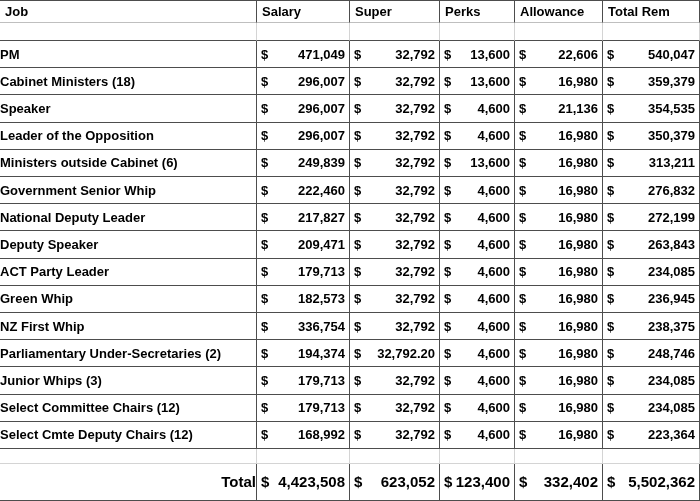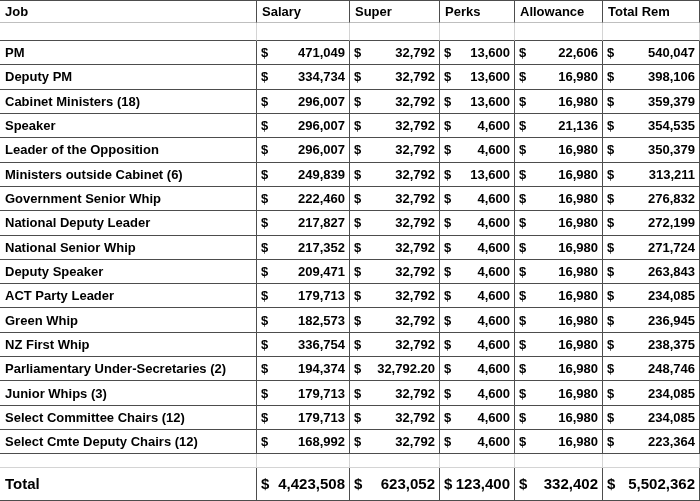--- a/index.html
+++ b/index.html
@@ -34,21 +34,20 @@
   th, td {
     font-size: 13px;
     font-weight: 700;
     vertical-align: middle;
     white-space: nowrap;
     overflow: hidden;
     padding: 0;
   }
   .job-cell {
     text-align: left;
-    padding-left: 5px;
   }
   .num-cell {
     text-align: right;
     padding-right: 4px;
   }
   .num-cell .cur {
     float: left;
     padding-left: 4px;
   }
   .num-cell .val { display: inline; }
@@ -78,20 +77,21 @@
   tr.spacer-row td {
     border-right: 1px solid #d4d4d4;
     border-bottom: 1px solid #d4d4d4;
   }
   
   tr.total-row { height: 30px; }
   tr.total-row td {
     font-size: 15px;
     border-right: 1px solid #4d4d4d;
     border-bottom: 1px solid #4d4d4d;
+    text-align: right;
   }
 </style>
 </head>
 <body>
 
 <div class="sheet">
   <table class="grid">
     <colgroup>
       <col class="c-job">
         <col class="c-salary">
@@ -121,28 +121,20 @@
     <tbody id="data-rows">
         <tr class="data-row">
           <td class="job-cell">PM</td>
           <td class="num-cell"><span class="cur">$</span><span class="val">471,049</span></td>
           <td class="num-cell"><span class="cur">$</span><span class="val">32,792</span></td>
           <td class="num-cell"><span class="cur">$</span><span class="val">13,600</span></td>
           <td class="num-cell"><span class="cur">$</span><span class="val">22,606</span></td>
           <td class="num-cell"><span class="cur">$</span><span class="val">540,047</span></td>
         </tr>
         <tr class="data-row">
-          <td class="job-cell">Deputy PM</td>
-          <td class="num-cell"><span class="cur">$</span><span class="val">334,734</span></td>
-          <td class="num-cell"><span class="cur">$</span><span class="val">32,792</span></td>
-          <td class="num-cell"><span class="cur">$</span><span class="val">13,600</span></td>
-          <td class="num-cell"><span class="cur">$</span><span class="val">16,980</span></td>
-          <td class="num-cell"><span class="cur">$</span><span class="val">398,106</span></td>
-        </tr>
-        <tr class="data-row">
           <td class="job-cell">Cabinet Ministers (18)</td>
           <td class="num-cell"><span class="cur">$</span><span class="val">296,007</span></td>
           <td class="num-cell"><span class="cur">$</span><span class="val">32,792</span></td>
           <td class="num-cell"><span class="cur">$</span><span class="val">13,600</span></td>
           <td class="num-cell"><span class="cur">$</span><span class="val">16,980</span></td>
           <td class="num-cell"><span class="cur">$</span><span class="val">359,379</span></td>
         </tr>
         <tr class="data-row">
           <td class="job-cell">Speaker</td>
           <td class="num-cell"><span class="cur">$</span><span class="val">296,007</span></td>
@@ -175,28 +167,20 @@
           <td class="num-cell"><span class="cur">$</span><span class="val">16,980</span></td>
           <td class="num-cell"><span class="cur">$</span><span class="val">276,832</span></td>
         </tr>
         <tr class="data-row">
           <td class="job-cell">National Deputy Leader</td>
           <td class="num-cell"><span class="cur">$</span><span class="val">217,827</span></td>
           <td class="num-cell"><span class="cur">$</span><span class="val">32,792</span></td>
           <td class="num-cell"><span class="cur">$</span><span class="val">4,600</span></td>
           <td class="num-cell"><span class="cur">$</span><span class="val">16,980</span></td>
           <td class="num-cell"><span class="cur">$</span><span class="val">272,199</span></td>
-        </tr>
-        <tr class="data-row">
-          <td class="job-cell">National Senior Whip</td>
-          <td class="num-cell"><span class="cur">$</span><span class="val">217,352</span></td>
-          <td class="num-cell"><span class="cur">$</span><span class="val">32,792</span></td>
-          <td class="num-cell"><span class="cur">$</span><span class="val">4,600</span></td>
-          <td class="num-cell"><span class="cur">$</span><span class="val">16,980</span></td>
-          <td class="num-cell"><span class="cur">$</span><span class="val">271,724</span></td>
         </tr>
         <tr class="data-row">
           <td class="job-cell">Deputy Speaker</td>
           <td class="num-cell"><span class="cur">$</span><span class="val">209,471</span></td>
           <td class="num-cell"><span class="cur">$</span><span class="val">32,792</span></td>
           <td class="num-cell"><span class="cur">$</span><span class="val">4,600</span></td>
           <td class="num-cell"><span class="cur">$</span><span class="val">16,980</span></td>
           <td class="num-cell"><span class="cur">$</span><span class="val">263,843</span></td>
         </tr>
         <tr class="data-row">

